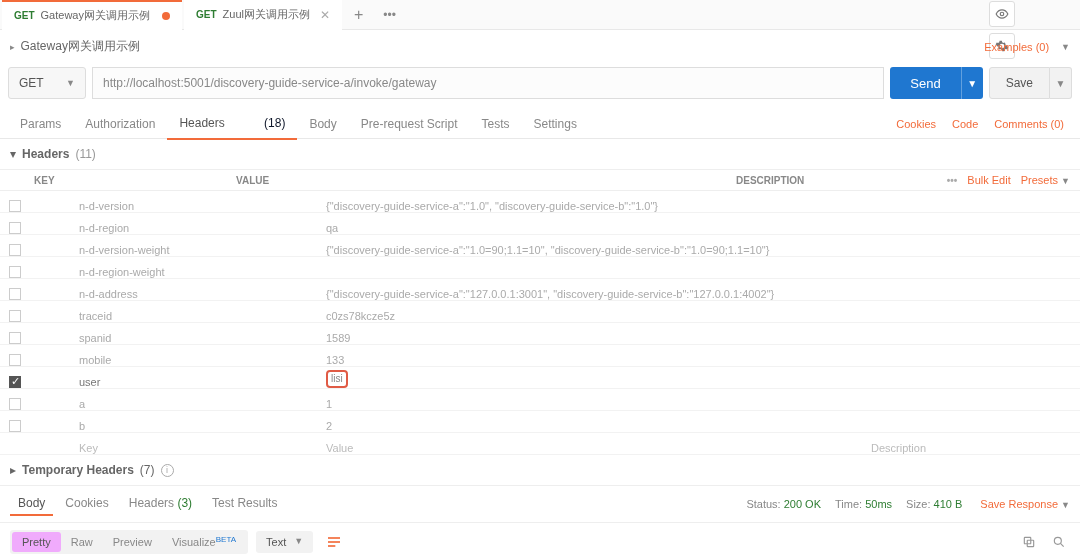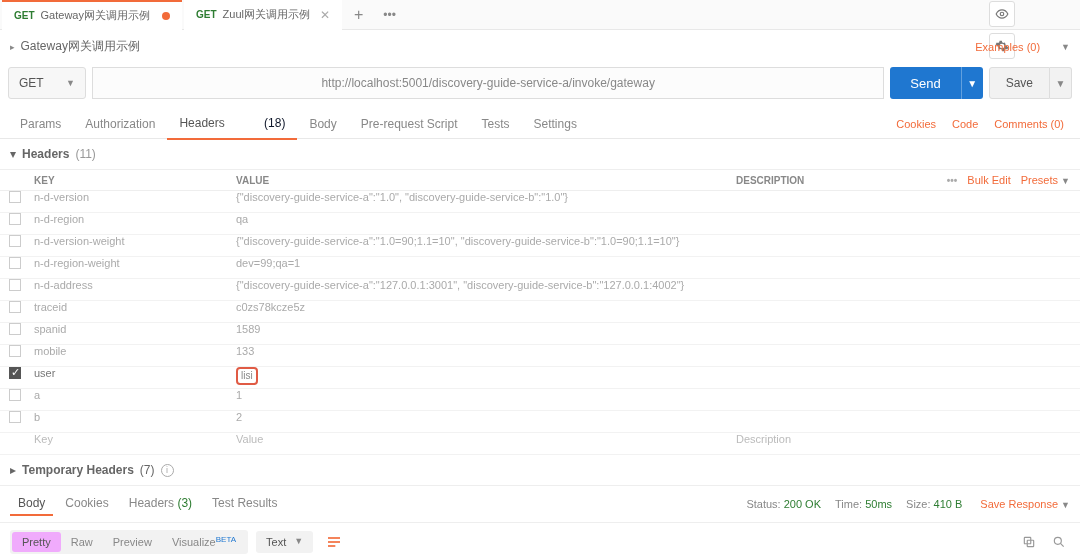--- a/index.html
+++ b/index.html
@@ -11,44 +11,44 @@
 .tab .method { color: #2e7d32; font-weight: 600; font-size: 10px; }
 .tab .close { color: #aaa; font-size: 12px; margin-left: 4px; }
 .tab .dot { width: 8px; height: 8px; background: #f26b3a; border-radius: 50%; margin-left: 6px; }
 .tab-add { padding: 6px 10px; color: #888; font-size: 16px; cursor: pointer; }
 .tab-menu { padding: 6px 8px; color: #888; cursor: pointer; }
 .env-block { display: flex; align-items: center; gap: 6px; padding-right: 8px; flex-direction: column; }
 .env-select { display: flex; align-items: center; justify-content: space-between; border: 1px solid #ddd; background: #fff; padding: 5px 8px; width: 140px; color: #666; font-size: 11px; cursor: pointer; border-radius: 3px; }
 .icon-btn { width: 26px; height: 26px; border: 1px solid #ddd; display: flex; align-items: center; justify-content: center; color: #777; border-radius: 3px; cursor: pointer; background:#fff; }
 .title-row { display: flex; align-items: center; justify-content: space-between; padding: 8px 10px; }
 .title-left { display: flex; align-items: center; gap: 6px; color: #666; font-size: 12px; }
-.examples { color: #f26b3a; font-size: 11px; display: flex; align-items: center; gap: 21px; }
+.examples { color: #f26b3a; font-size: 11px; display: flex; align-items: center; gap: 12px; }
 .url-row { display: flex; gap: 6px; padding: 4px 8px 10px 8px; align-items: center; }
 .method-box { display: flex; align-items: center; justify-content: space-between; border: 1px solid #ddd; background: #f7f7f7; width: 78px; height: 32px; padding: 0 10px; color: #555; font-size: 12px; border-radius: 3px; cursor:pointer; }
-.url-input { flex: 1; height: 32px; border: 1px solid #ddd; padding: 0 10px; color: #888; font-size: 12px; background: #fcfcfc; outline:none;text-align:center; }
+.url-input { flex: 1; height: 32px; border: 1px solid #ddd; padding: 0 10px; color: #888; font-size: 12px; background: #fcfcfc; outline:none; }
 .send-btn { background: #1f77d0; color: #fff; border: none; height: 32px; padding: 0 20px; font-size: 13px; border-radius: 3px 0 0 3px; cursor: pointer; }
 .send-dd { background: #1f77d0; color: #fff; border: none; border-left: 1px solid rgba(255,255,255,0.3); height: 32px; width: 22px; border-radius: 0 3px 3px 0; cursor: pointer; font-size: 10px; }
 .save-btn { background: #f2f2f2; border: 1px solid #ddd; height: 32px; padding: 0 16px; color: #555; border-radius: 3px 0 0 3px; cursor: pointer; font-size: 12px; }
 .save-dd { background: #f2f2f2; border: 1px solid #ddd; border-left: none; height: 32px; width: 22px; border-radius: 0 3px 3px 0; cursor: pointer; color: #888; font-size: 10px; }
 .req-tabs { display: flex; align-items: center; padding: 0 8px; border-bottom: 1px solid #e8e8e8; height: 30px; }
 .req-tabs .rt { padding: 8px 12px; color: #888; cursor: pointer; font-size: 12px; }
 .req-tabs .rt.active { color: #555; border-bottom: 2px solid #f26b3a; }
 .req-tabs .rt .count { color: #0f172a; margin-left: 36px; }
 .req-tabs .spacer { flex: 1; }
 .req-tabs .link { color: #f26b3a; padding: 8px 8px; cursor: pointer; font-size: 11px; }
 .headers-title { display: flex; align-items: center; gap: 6px; padding: 8px 10px; color: #666; font-size: 12px; }
 .headers-title .count { color: #999; }
 .hdr-table-head { display: flex; align-items: center; border-top: 1px solid #eee; border-bottom: 1px solid #eee; font-size: 10px; color: #888; font-weight: 600; background: #fff; height: 22px; }
 .hdr-actions-head { display: flex; align-items: center; gap: 10px; padding-right: 10px; }
 .hdr-actions-head .plink { color: #f26b3a; font-size: 11px; cursor: pointer; font-weight: normal; }
 .col-chk { width: 30px; text-align: center; }
 .col-key { width: 206px; padding-left: 4px; }
 .col-val { width: 500px; }
 .col-desc { flex: 1; }
-.hdr-row { display: flex; align-items: flex-start; border-bottom: 1px solid #f2f2f2; height: 22px; font-size: 11px; color: #aaa; }
+.hdr-row { display: flex; align-items: flex-end; border-bottom: 1px solid #f2f2f2; height: 22px; font-size: 11px; color: #aaa; gap: 45px; }
 .hdr-row .chk { width: 12px; height: 12px; border: 1px solid #ccc; margin: 0 auto; background:#fff; }
 .hdr-row.checked { color: #777; }
 .hdr-row.checked .chk { background: #555; border-color: #555; position: relative; }
 .hdr-row.checked .chk:after { content: "✓"; position: absolute; top: -2px; left: 1px; color:#fff; font-size: 11px; }
 .highlight { border: 2px solid #e05b45; padding: 0 3px; border-radius: 4px; display: inline-block; line-height: 14px; color: #888; font-size: 10px; }
 .temp-headers { display: flex; align-items: center; gap: 6px; padding: 8px 10px; font-size: 12px; color: #666; border-bottom: 1px solid #eee; }
 .info-circle { width: 13px; height: 13px; border: 1px solid #aaa; border-radius: 50%; display: inline-flex; align-items: center; justify-content: center; font-size: 9px; color: #aaa; }
 .response-bar { display: flex; align-items: center; padding: 6px 10px; border-bottom: 1px solid #eee; font-size: 12px; }
 .resp-tabs { display: flex; gap: 4px; }
 .resp-tabs .rt { padding: 4px 8px; color: #888; cursor: pointer; }
@@ -194,21 +194,20 @@
       </div>
       <div class="col-key">n-d-version-weight</div>
       <div class="col-val">{"discovery-guide-service-a":"1.0=90;1.1=10", "discovery-guide-service-b":"1.0=90;1.1=10"}</div>
       <div class="col-desc"></div>
     </div>
     <div class="hdr-row">
       <div class="col-chk">
         <div class="chk"></div>
       </div>
       <div class="col-key">n-d-region-weight</div>
-      <div class="col-val">dev=99;qa=1</div>
       <div class="col-desc"></div>
     </div>
     <div class="hdr-row">
       <div class="col-chk">
         <div class="chk"></div>
       </div>
       <div class="col-key">n-d-address</div>
       <div class="col-val">{"discovery-guide-service-a":"127.0.0.1:3001", "discovery-guide-service-b":"127.0.0.1:4002"}</div>
       <div class="col-desc"></div>
     </div>

